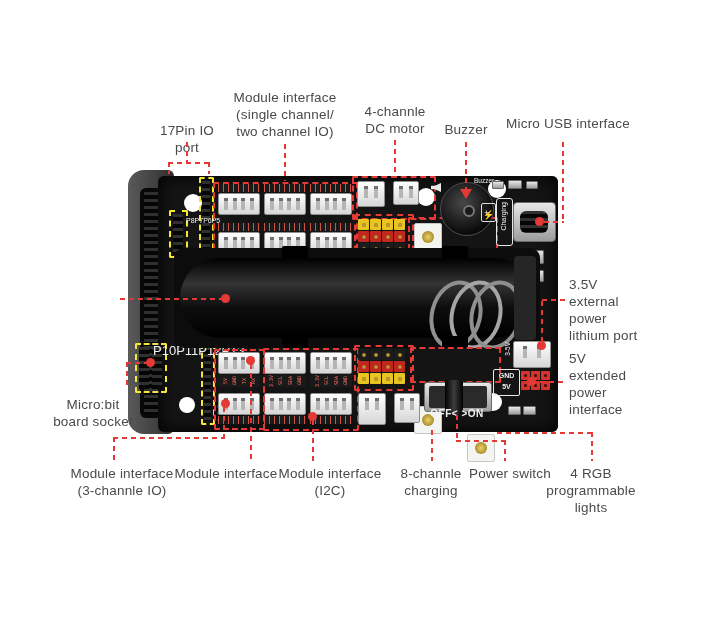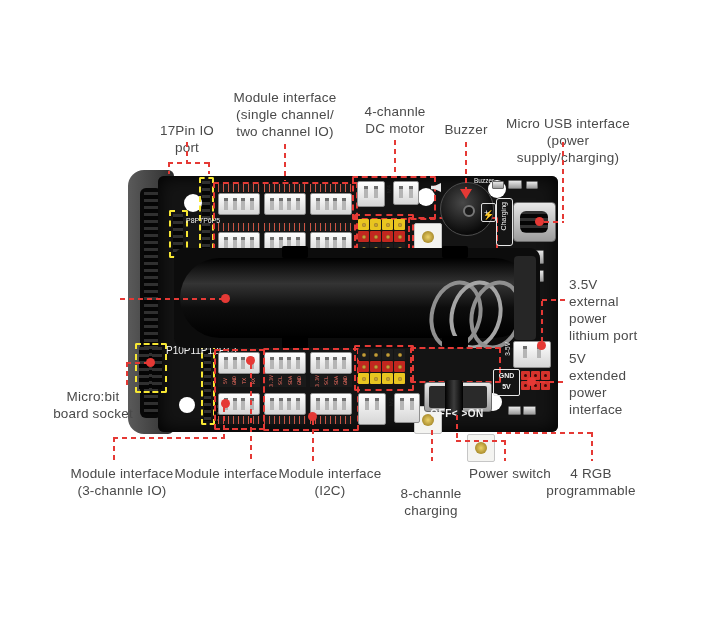--- a/index.html
+++ b/index.html
@@ -69,21 +69,21 @@
     <span>P8</span><span>P7</span><span>P6</span><span>P5</span>
   </div>
 
   <div class="abs ybox" style="left:135px;top:343px;width:28px;height:46px;">
     <div class="abs teeth" style="left:2px;top:2px;width:10px;height:42px;"></div>
     <div class="abs teeth" style="left:15px;top:2px;width:10px;height:42px;"></div>
   </div>
   <div class="abs ybox" style="left:201px;top:343px;width:10px;height:78px;">
     <div class="abs teeth" style="left:1px;top:2px;width:7px;height:74px;"></div>
   </div>
-  <div class="abs wtxt" style="left:166px;top:345px;width:30px;font-size:10px;line-height:12px;text-align:left;">
+  <div class="abs wtxt" style="left:153px;top:345px;width:30px;font-size:13px;line-height:12px;text-align:left;">
     <span>P10</span><span>P11</span><span>P12</span><span>P13</span>
   </div>
   <div class="abs slot" style="left:214px;top:402px;width:30px;height:22px;">
     <div class="abs teeth" style="left:3px;top:3px;width:24px;height:16px;"></div>
   </div>
 
   <div class="abs ticks" style="left:218px;top:184px;width:42px;height:8px;"></div>
   <div class="abs ticks" style="left:264px;top:184px;width:42px;height:8px;"></div>
   <div class="abs ticks" style="left:310px;top:184px;width:42px;height:8px;"></div>
   <div class="abs jst" style="left:218px;top:193px;width:42px;height:22px;">
@@ -332,23 +332,22 @@
   </div>
   <div class="abs lbl" style="left:360px;top:103px;width:70px;">
     <span>4-channle</span>
       <span>DC motor</span>
   </div>
   <div class="abs lbl" style="left:436px;top:121px;width:60px;">
     <span>Buzzer</span>
   </div>
   <div class="abs lbl" style="left:495px;top:115px;width:146px;">
     <span>Micro USB interface</span>
-      <span>(power supply/charging)</span>
-  </div>
-  <div class="abs lbl" style="left:48px;top:388px;width:90px;">
+  </div>
+  <div class="abs lbl" style="left:48px;top:396px;width:90px;">
     <span>Micro:bit</span>
       <span>board socket</span>
   </div>
   <div class="abs lbl left" style="left:569px;top:276px;width:90px;">
     <span>3.5V</span>
       <span>external</span>
       <span>power</span>
       <span>lithium port</span>
   </div>
   <div class="abs lbl left" style="left:569px;top:350px;width:90px;">
@@ -361,30 +360,31 @@
     <span>Module interface</span>
       <span>(3-channle IO)</span>
   </div>
   <div class="abs lbl" style="left:166px;top:465px;width:120px;">
     <span>Module interface</span>
   </div>
   <div class="abs lbl" style="left:270px;top:465px;width:120px;">
     <span>Module interface</span>
       <span>(I2C)</span>
   </div>
-  <div class="abs lbl" style="left:375px;top:465px;width:112px;margin-top:20px;">
+  <div class="abs lbl" style="left:375px;top:465px;width:112px;">
     <span>8-channle</span>
       <span>charging</span>
   </div>
   <div class="abs lbl" style="left:460px;top:465px;width:100px;">
     <span>Power switch</span>
   </div>
   <div class="abs lbl" style="left:535px;top:465px;width:112px;">
     <span>4 RGB</span>
       <span>programmable</span>
+      <span>lights</span>
   </div>
 
   <div class="abs vdash" style="left:186px;top:142px;height:20px;"></div>
   <div class="abs hdash" style="left:168px;top:162px;width:42px;"></div>
   <div class="abs vdash" style="left:168px;top:162px;height:12px;"></div>
   <div class="abs vdash" style="left:208px;top:162px;height:12px;"></div>
 
   <div class="abs vdash" style="left:284px;top:144px;height:37px;"></div>
 
   <div class="abs vdash" style="left:394px;top:140px;height:35px;"></div>

